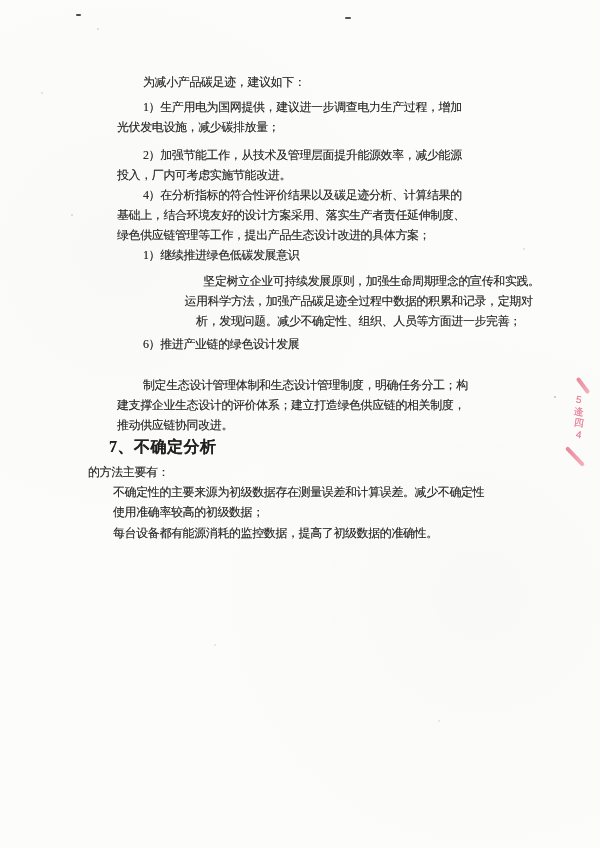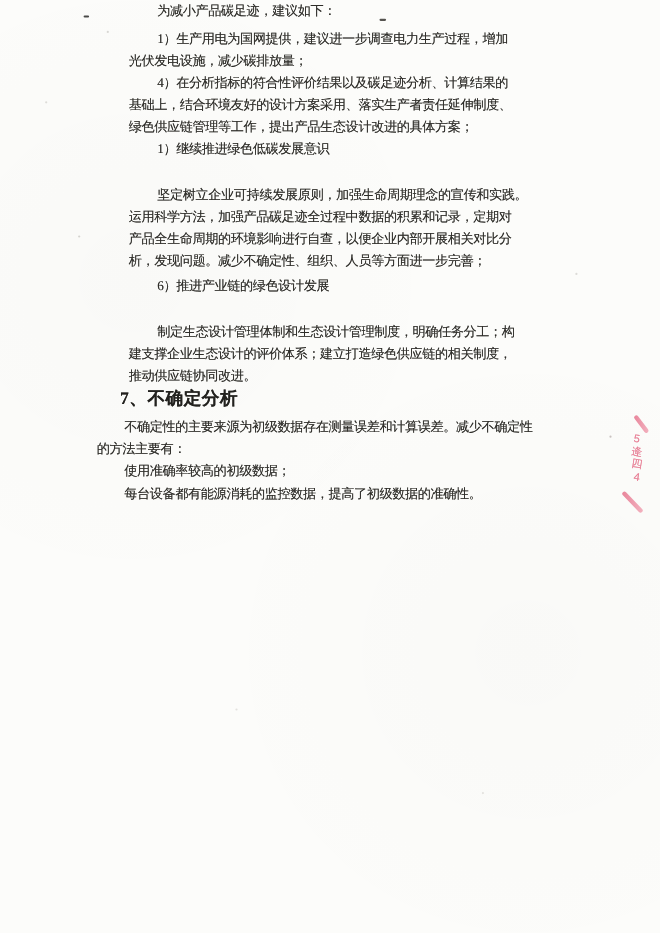--- a/index.html
+++ b/index.html
@@ -7,20 +7,21 @@
     width:600px;height:848px;
     background:#fcfcfa;
     font-family:"Liberation Serif","DejaVu Serif",serif;
     color:#2b2a26;
     overflow:hidden;
     position:relative;
   }
   #page{
     position:relative;
     width:600px;height:848px;
+    padding-top:72px;
     box-sizing:border-box;
     background:
       radial-gradient(circle at 20% 30%, rgba(0,0,0,0.012), transparent 40%),
       radial-gradient(circle at 80% 70%, rgba(0,0,0,0.012), transparent 40%),
       #fcfcfa;
   }
   .line{
     height:20px;
     line-height:20px;
     font-size:12px;
@@ -80,48 +81,51 @@
 
 <div id="page">
   <div id="doc-body">
       <div class="p-item" style="margin-top: 0px;">
         <div class="line first">为减小产品碳足迹，建议如下：</div>
       </div>
       <div class="p-item" style="margin-top: 5px;">
         <div class="line first">1）生产用电为国网提供，建议进一步调查电力生产过程，增加</div>
         <div class="line cont">光伏发电设施，减少碳排放量；</div>
       </div>
+      <div class="p-item" style="margin-top: 8px;">
+        <div class="line first">2）加强节能工作，从技术及管理层面提升能源效率，减少能源</div>
+        <div class="line cont">投入，厂内可考虑实施节能改进。</div>
+      </div>
       <div class="p-item" style="margin-top: 0px;">
         <div class="line first">4）在分析指标的符合性评价结果以及碳足迹分析、计算结果的</div>
         <div class="line cont">基础上，结合环境友好的设计方案采用、落实生产者责任延伸制度、</div>
         <div class="line cont">绿色供应链管理等工作，提出产品生态设计改进的具体方案；</div>
       </div>
       <div class="p-item" style="margin-top: 0px;">
         <div class="line first">1）继续推进绿色低碳发展意识</div>
       </div>
-      <div class="p-item" style="margin-top: 22px;">
+      <div class="p-item" style="margin-top: 6px; text-align: center;">
         <div class="line first">坚定树立企业可持续发展原则，加强生命周期理念的宣传和实践。</div>
         <div class="line cont">运用科学方法，加强产品碳足迹全过程中数据的积累和记录，定期对</div>
-        <div class="line cont">产品全生命周期的环境影响进行自查，以便企业内部开展相关对比分</div>
         <div class="line cont">析，发现问题。减少不确定性、组织、人员等方面进一步完善；</div>
       </div>
       <div class="p-item" style="margin-top: 3px;">
         <div class="line first">6）推进产业链的绿色设计发展</div>
       </div>
       <div class="p-item" style="margin-top: 21px;">
         <div class="line first">制定生态设计管理体制和生态设计管理制度，明确任务分工；构</div>
         <div class="line cont">建支撑企业生态设计的评价体系；建立打造绿色供应链的相关制度，</div>
         <div class="line cont">推动供应链协同改进。</div>
       </div>
       <div class="p-heading" style="margin-top: 0px;">
         <div class="line first">7、不确定分析</div>
       </div>
       <div class="p-sec" style="margin-top: 3px;">
+        <div class="line cont">的方法主要有：</div>
         <div class="line first">不确定性的主要来源为初级数据存在测量误差和计算误差。减少不确定性</div>
-        <div class="line cont">的方法主要有：</div>
       </div>
       <div class="p-sec" style="margin-top: 0px;">
         <div class="line first">使用准确率较高的初级数据；</div>
       </div>
       <div class="p-sec" style="margin-top: 1px;">
         <div class="line first">每台设备都有能源消耗的监控数据，提高了初级数据的准确性。</div>
       </div>
     </div>
 
   <div id="margin-note">

